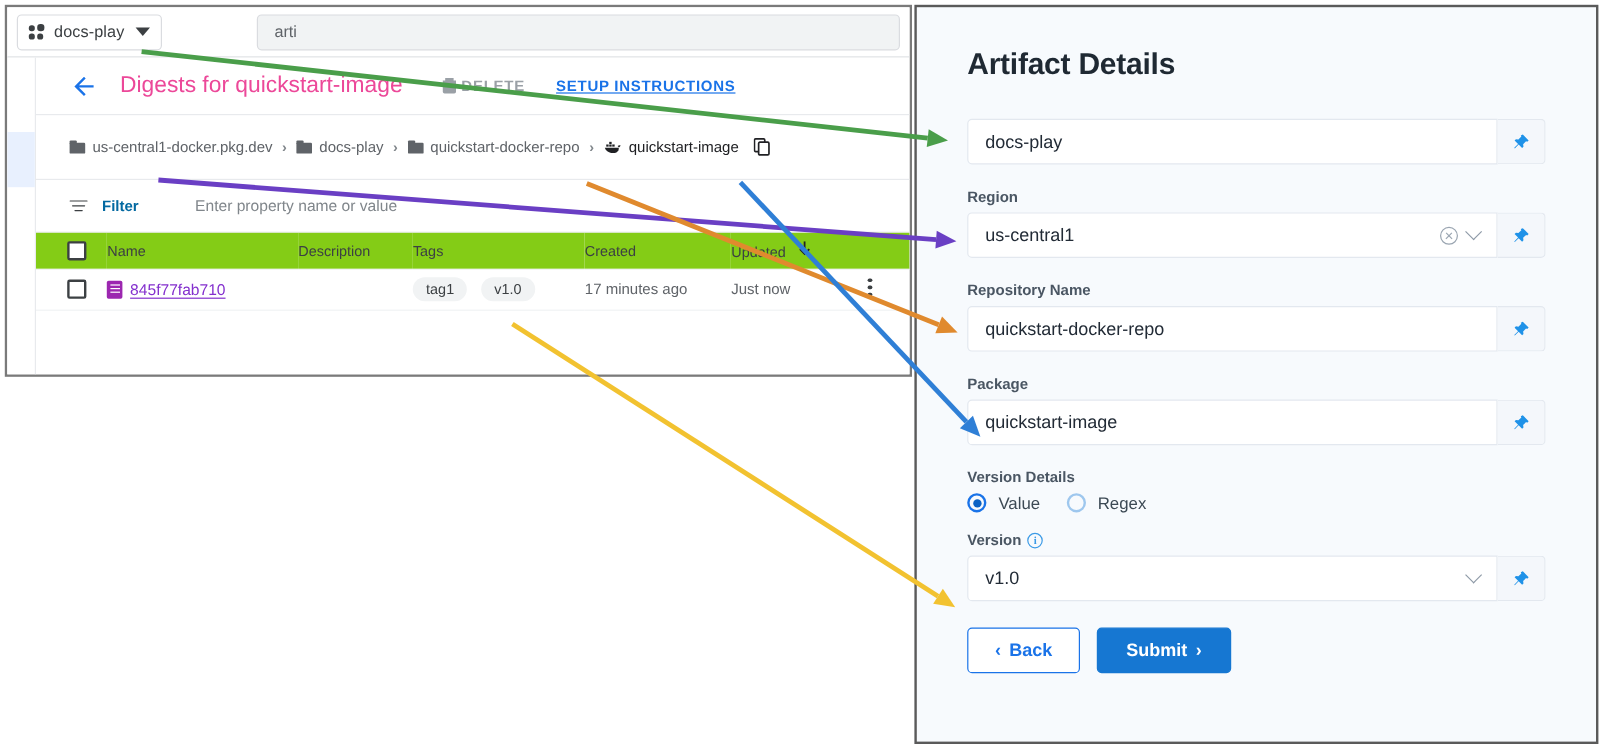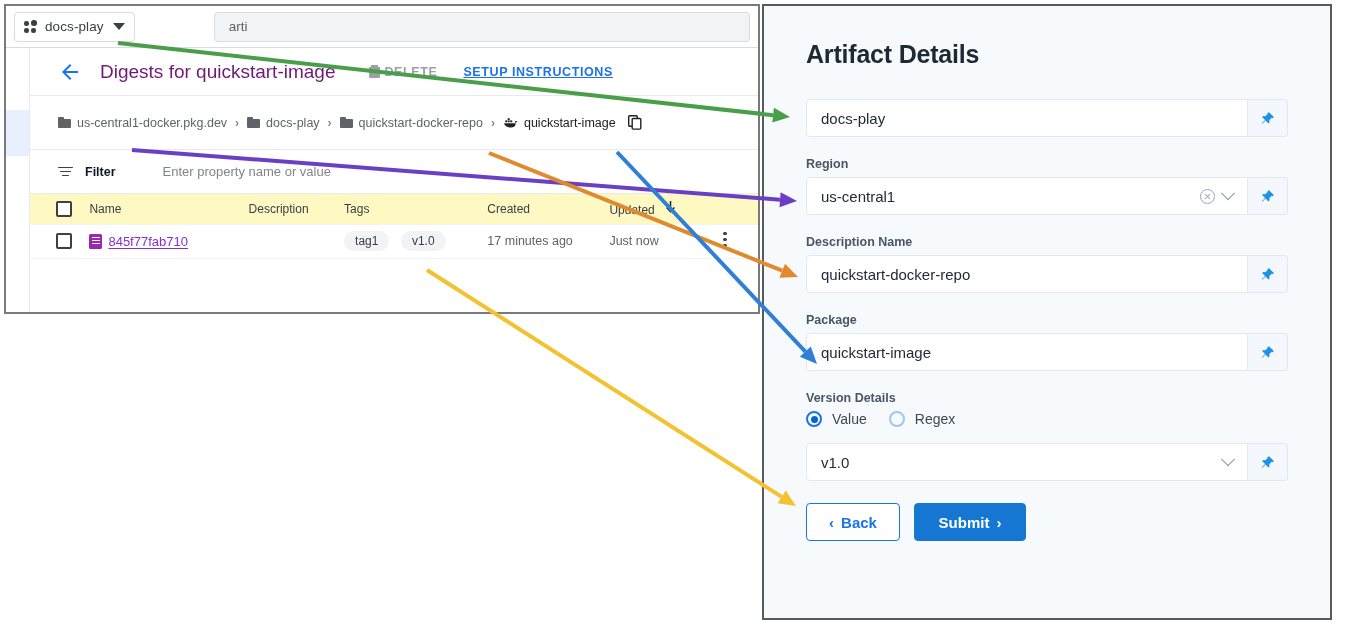--- a/index.html
+++ b/index.html
@@ -57,21 +57,21 @@
   .rail { width: 24px; flex: 0 0 24px; border-right: 1px solid #e8eaed; position: relative; background:#fff; }
   .rail-hl { position:absolute; left:0; right:0; top:62px; height:46px; background:#e8f0fe; }
   .content { flex:1; position: relative; background: #fff; }
 
   .page-head {
     height: 48px; display:flex; align-items:center;
     padding-left: 28px; border-bottom: 1px solid #e8eaed;
   }
   .back-arrow { width: 24px; height: 24px; position: relative; flex:0 0 auto; }
   .back-arrow svg { display:block; }
-  .page-title { margin-left: 18px; font-size: 19px; color: #701a75; font-weight: 400; white-space: nowrap; }
+  .page-title { margin-left: 18px; font-size: 19px; color: #ec4899; font-weight: 400; white-space: nowrap; }
   .head-actions { display:flex; align-items:center; margin-left: 34px; gap: 26px; }
   .btn-delete { display:flex; align-items:center; gap:4px; font-size:12.5px; font-weight:600; color:#9aa0a6; letter-spacing:.6px; }
   .trash { width:11px; height:13px; position:relative; }
   .trash::before { content:""; position:absolute; left:0; top:2px; width:11px; height:11px; background:#9aa0a6; border-radius:0 0 1.5px 1.5px; }
   .trash::after { content:""; position:absolute; left:2px; top:0; width:7px; height:2.5px; background:#9aa0a6; }
   .btn-setup { font-size:12.5px; font-weight:600; color:#1a73e8; letter-spacing:.6px; text-decoration: underline; }
 
   .crumbs { height: 54px; display:flex; align-items:center; padding-left: 28px; gap: 8px; border-bottom: 1px solid #e8eaed; }
   .crumb { display:flex; align-items:center; gap:6px; font-size:12.5px; color:#5f6368; white-space: nowrap; }
   .crumb.last { color:#202124; }
@@ -81,26 +81,26 @@
   .sep { color:#80868b; font-size:12px; font-weight:700; }
   .docker-ico { width:15px; height:12px; position:relative; flex:0 0 auto; }
   .copy-ico { width:14px; height:15px; position:relative; margin-left:6px; }
 
   .filterbar { height: 44px; display:flex; align-items:center; padding-left:28px; gap:12px; border-bottom:1px solid #e8eaed; }
   .filter-ico { width:15px; height:12px; position:relative; }
   .filter-ico i { position:absolute; left:0; background:#3c4043; height:1.8px; border-radius:1px; }
   .filter-ico i:nth-child(1){ top:1px; width:15px; }
   .filter-ico i:nth-child(2){ top:5px; width:11px; left:2px; }
   .filter-ico i:nth-child(3){ top:9px; width:7px; left:4px; }
-  .filter-label { font-size:12.5px; font-weight:700; color:#0f172a; }
+  .filter-label { font-size:12.5px; font-weight:700; color:#0369a1; }
   .filter-ph { font-size:13px; color:#80868b;margin-left:35px; }
 
   table.digests { width: 100%; border-collapse: collapse; table-layout: fixed; }
   table.digests th, table.digests td { text-align:left; font-weight:400; padding:0; }
-  .hdr-row { background:#fef9c3; height:30px; }
+  .hdr-row { background:#84cc16; height:30px; }
   .hdr-row th { font-size:12px; font-weight:700; color:#3c4043; }
   .data-row { height: 34px; border-top:1px solid #f1f3f4; border-bottom:1px solid #f1f3f4; }
   .col-chk { width: 56px; padding-left:26px !important; }
   .col-name { width: 150px; }
   .col-desc { width: 90px; }
   .col-tags { width: 135px; margin-left: 30px; }
   .col-created { width: 115px; margin-left: 30px; }
   .col-updated { width: 100px; }
   .col-menu { width: 40px; }
   .chk { width:16px; height:16px; border:2px solid #3c4043; border-radius:2px; background:#fff; display:block; }
@@ -340,21 +340,21 @@
           </div>
           <div class="pin-btn">
             <svg width="15" height="15" viewBox="0 0 16 16">
                 <path d="M9.6 1.2 14.8 6.4l-1.3 1.3-1-.5-2.6 2.6.3 2.2-1.2 1.2-3.1-3.1-3.4 3.4-.5-.5 3.4-3.4L2.3 6.5l1.2-1.2 2.2.3L8.3 3l-.5-1z" fill="#1f92e8"></path>
               </svg>
           </div>
         </div>
       </div>
 
       <div class="field-block">
-        <div class="field-label">Description Name</div>
+        <div class="field-label">Repository Name</div>
         <div class="field-wrap">
           <div class="field-ctl">
             <span class="field-val">quickstart-docker-repo</span>
           </div>
           <div class="pin-btn">
             <svg width="15" height="15" viewBox="0 0 16 16">
                 <path d="M9.6 1.2 14.8 6.4l-1.3 1.3-1-.5-2.6 2.6.3 2.2-1.2 1.2-3.1-3.1-3.4 3.4-.5-.5 3.4-3.4L2.3 6.5l1.2-1.2 2.2.3L8.3 3l-.5-1z" fill="#1f92e8"></path>
               </svg>
           </div>
         </div>
@@ -380,20 +380,24 @@
           <span class="radio">
               <span class="dot"></span>
             </span>
           <span class="radio-label">Value</span>
           <span class="radio off"></span>
           <span class="radio-label">Regex</span>
         </div>
       </div>
 
       <div class="field-block" style="margin-bottom:0;">
+        <div class="field-label">
+          <span>Version</span>
+          <span class="info-ico">i</span>
+        </div>
         <div class="field-wrap">
           <div class="field-ctl">
             <span class="field-val">v1.0</span>
             <span class="chev"></span>
           </div>
           <div class="pin-btn">
             <svg width="15" height="15" viewBox="0 0 16 16">
                 <path d="M9.6 1.2 14.8 6.4l-1.3 1.3-1-.5-2.6 2.6.3 2.2-1.2 1.2-3.1-3.1-3.4 3.4-.5-.5 3.4-3.4L2.3 6.5l1.2-1.2 2.2.3L8.3 3l-.5-1z" fill="#1f92e8"></path>
               </svg>
           </div>

